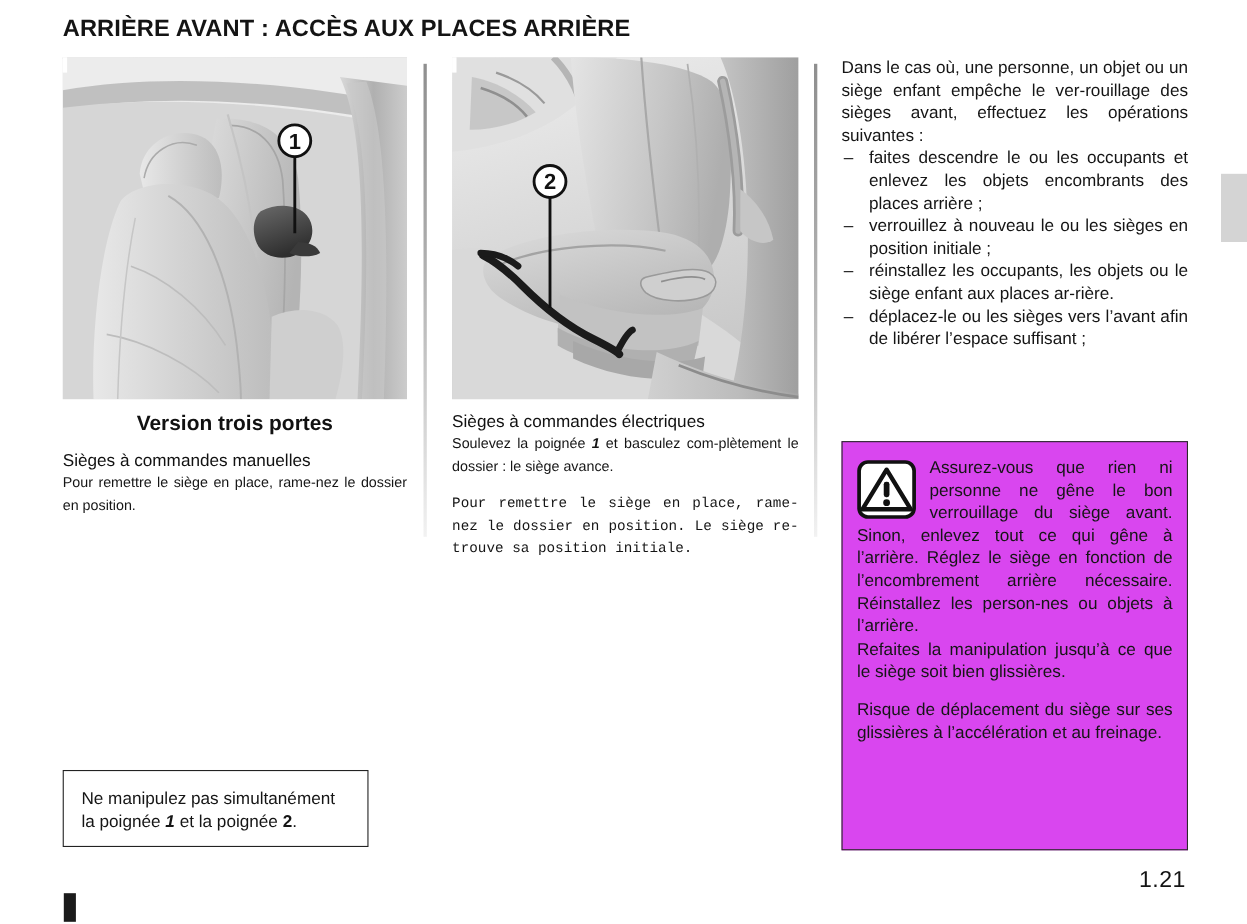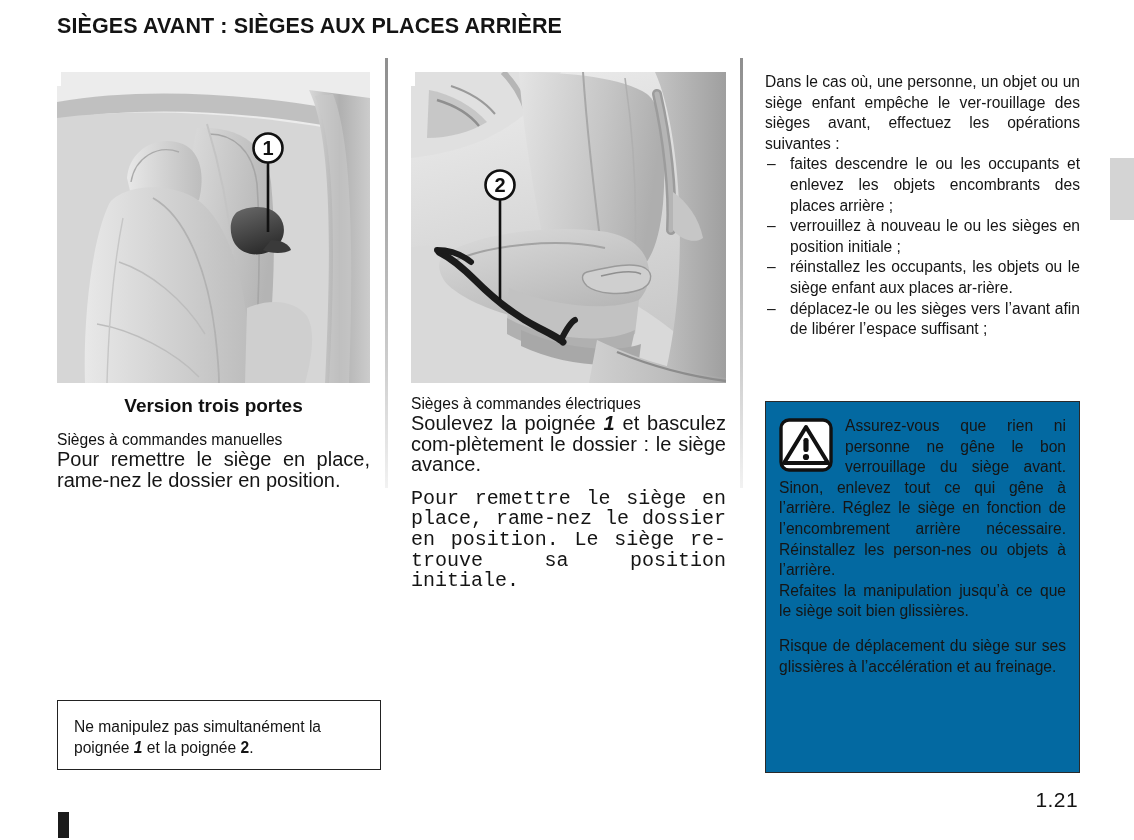--- a/index.html
+++ b/index.html
@@ -64,21 +64,21 @@
   .page-number {
     position: absolute;
     right: 56px;
     top: 788px;
     font-size: 21px;
     color: #141414;
     letter-spacing: 0.4px;
   }
 
   
-  .column { position: absolute; top: 72px; }
+  .column { position: absolute; top: 52px; }
   .col-1 { left: 57px;  width: 313px; }
   .col-2 { left: 411px; width: 315px; }
   .col-3 { left: 765px; width: 315px; }
 
   
   .figure {
     position: relative;
     width: 313px;
     height: 311px;
     overflow: hidden;
@@ -112,21 +112,21 @@
     text-align: center;
   }
   h3.minor-head {
     margin: 14px 0 0 0;
     font-size: 15.6px;
     font-weight: normal;
     color: #111;
   }
   p.body {
     margin: 0 0 0 0;
-    font-size: 20px;
+    font-size: 13px;
     line-height: 20.6px;
     color: #151515;
     text-align: justify;
     hyphens: manual;
   }
   p.body + p.body { margin-top: 14px; font-family: Liberation Mono, monospace; }
 
   .col-3 p.intro {
     margin: 0;
     font-size: 15.6px;
@@ -154,21 +154,21 @@
     position: absolute;
     left: 2px;
     top: 0;
   }
 
   
   .note-box {
     position: absolute;
     left: 57px;
     top: 700px;
-    width: 324px;
+    width: 278px;
     height: 70px;
     border: 1.6px solid #222;
     background: #ffffff;
     box-sizing: border-box;
   }
   .note-box p {
     margin: 0;
     padding: 16px 14px 0 16px;
     font-size: 15.6px;
     line-height: 20.6px;
@@ -176,21 +176,21 @@
   }
 
   
   .warn-box {
     position: absolute;
     left: 765px;
     top: 401px;
     width: 315px;
     height: 372px;
     border: 1.6px solid #2a2a2a;
-    background: #0369a1;
+    background: #d946ef;
     box-sizing: border-box;
     padding: 14px 13px 10px 13px;
   }
   .warn-icon {
     float: left;
     width: 54px;
     height: 54px;
     margin: 2px 12px 2px 0;
   }
   .warn-box p {
@@ -203,21 +203,21 @@
   .warn-box p.first { text-indent: 0; }
   .warn-box p + p { margin-top: 14px; }
   .warn-clear { clear: both; }
 
   b.ref { font-weight: bold; font-style: italic; }
   b.ref-up { font-weight: bold; }
 </style>
 </head>
 <body>
 
-<div class="page-title">SIÈGES AVANT : SIÈGES AUX PLACES ARRIÈRE</div>
+<div class="page-title">ARRIÈRE AVANT : ACCÈS AUX PLACES ARRIÈRE</div>
 
 <div class="col-sep left"></div>
 <div class="col-sep right"></div>
 
 <div class="edge-tab"></div>
 
 <div class="column col-1">
 
   <div class="figure">
     <div class="fig-code">28545</div>

